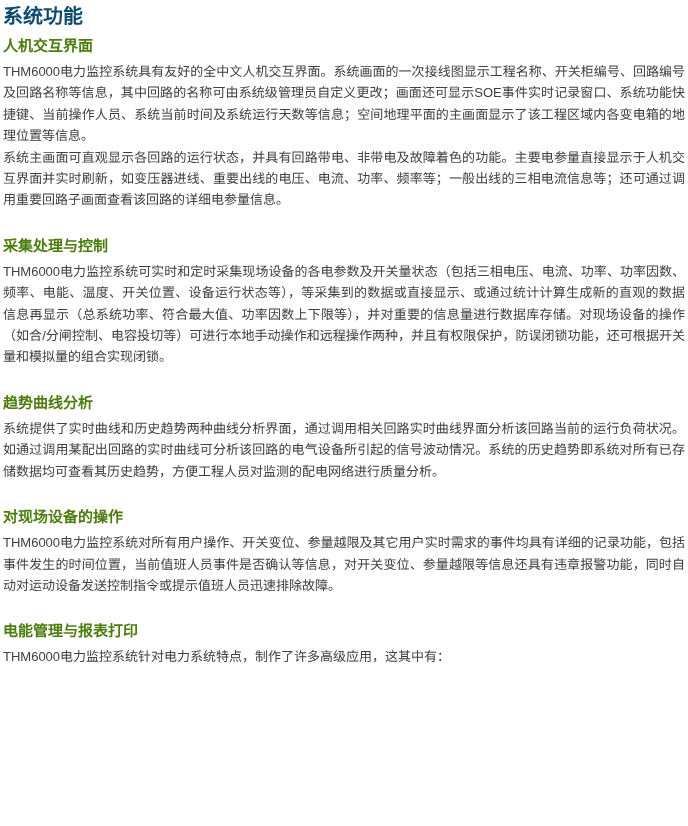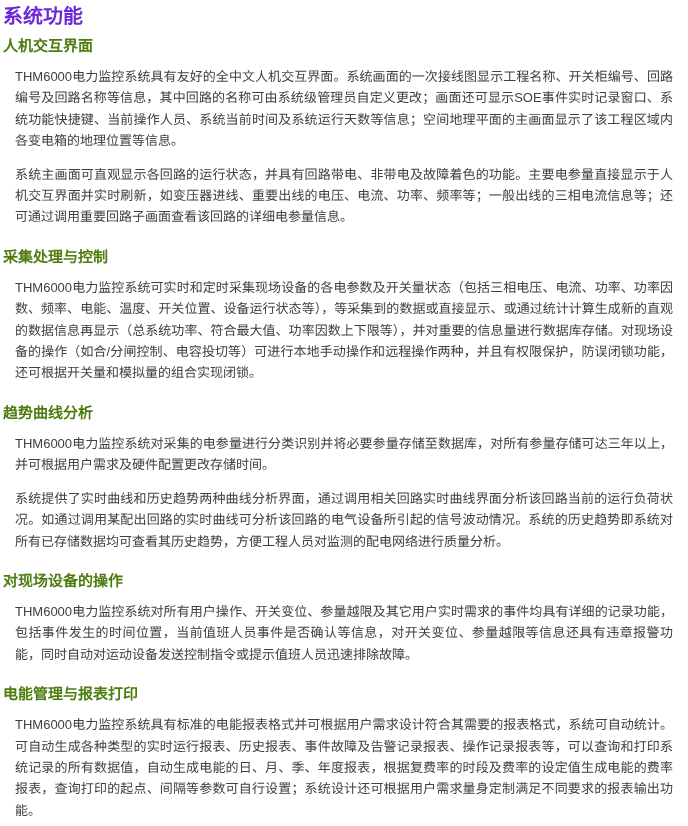--- a/index.html
+++ b/index.html
@@ -17,39 +17,39 @@
   .page {
     box-sizing: border-box;
     width: 688px;
     height: 826px;
     padding: 4px 3px 0 3px;
   }
   .page-title {
     font-size: 20px;
     line-height: 24px;
     font-weight: bold;
-    color: #6d28d9;
+    color: #0c4a6e;
     margin: 0 0 9px 0;
   }
   .section { margin: 0; }
   .section-heading {
     font-size: 15px;
     line-height: 17px;
     font-weight: bold;
     color: #4d7c0f;
     margin: 0 0 7px 0;
   }
   .section + .section .section-heading {
-    margin-top: 20px;
+    margin-top: 26px;
   }
   .section p {
     font-size: 13px;
     line-height: 21.4px;
     color: #404040;
-    margin: 12px;
+    margin: 0;
     text-align: justify;
     text-justify: inter-ideograph;
     word-break: break-all;
   }
 </style>
 </head>
 <body>
 
 <div class="page">
 
@@ -61,32 +61,30 @@
     <p>系统主画面可直观显示各回路的运行状态，并具有回路带电、非带电及故障着色的功能。主要电参量直接显示于人机交互界面并实时刷新，如变压器进线、重要出线的电压、电流、功率、频率等；一般出线的三相电流信息等；还可通过调用重要回路子画面查看该回路的详细电参量信息。</p>
   </div>
 
   <div class="section">
     <h2 class="section-heading">采集处理与控制</h2>
     <p>THM6000电力监控系统可实时和定时采集现场设备的各电参数及开关量状态（包括三相电压、电流、功率、功率因数、频率、电能、温度、开关位置、设备运行状态等），等采集到的数据或直接显示、或通过统计计算生成新的直观的数据信息再显示（总系统功率、符合最大值、功率因数上下限等），并对重要的信息量进行数据库存储。对现场设备的操作（如合/分闸控制、电容投切等）可进行本地手动操作和远程操作两种，并且有权限保护，防误闭锁功能，还可根据开关量和模拟量的组合实现闭锁。</p>
   </div>
 
   <div class="section">
     <h2 class="section-heading">趋势曲线分析</h2>
-    <p>THM6000电力监控系统对采集的电参量进行分类识别并将必要参量存储至数据库，对所有参量存储可达三年以上，并可根据用户需求及硬件配置更改存储时间。</p>
     <p>系统提供了实时曲线和历史趋势两种曲线分析界面，通过调用相关回路实时曲线界面分析该回路当前的运行负荷状况。如通过调用某配出回路的实时曲线可分析该回路的电气设备所引起的信号波动情况。系统的历史趋势即系统对所有已存储数据均可查看其历史趋势，方便工程人员对监测的配电网络进行质量分析。</p>
   </div>
 
   <div class="section">
     <h2 class="section-heading">对现场设备的操作</h2>
     <p>THM6000电力监控系统对所有用户操作、开关变位、参量越限及其它用户实时需求的事件均具有详细的记录功能，包括事件发生的时间位置，当前值班人员事件是否确认等信息，对开关变位、参量越限等信息还具有违章报警功能，同时自动对运动设备发送控制指令或提示值班人员迅速排除故障。</p>
   </div>
 
   <div class="section">
     <h2 class="section-heading">电能管理与报表打印</h2>
-    <p>THM6000电力监控系统具有标准的电能报表格式并可根据用户需求设计符合其需要的报表格式，系统可自动统计。可自动生成各种类型的实时运行报表、历史报表、事件故障及告警记录报表、操作记录报表等，可以查询和打印系统记录的所有数据值，自动生成电能的日、月、季、年度报表，根据复费率的时段及费率的设定值生成电能的费率报表，查询打印的起点、间隔等参数可自行设置；系统设计还可根据用户需求量身定制满足不同要求的报表输出功能。</p>
   </div>
 
   <div class="section">
     <p>THM6000电力监控系统针对电力系统特点，制作了许多高级应用，这其中有：</p>
 
   </div>
 
 </div>
 
 </body></html>

